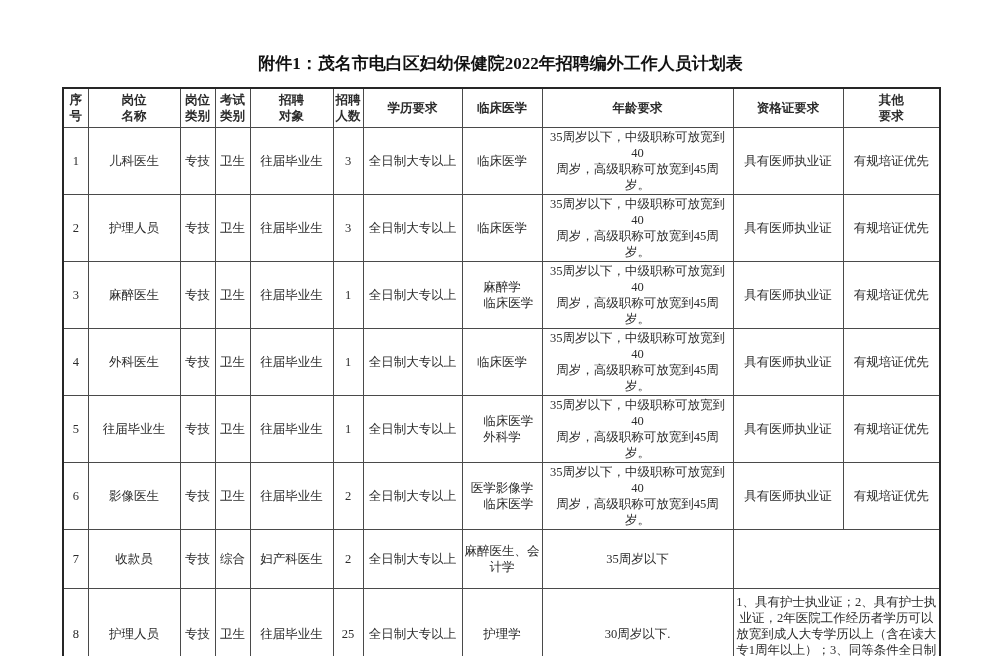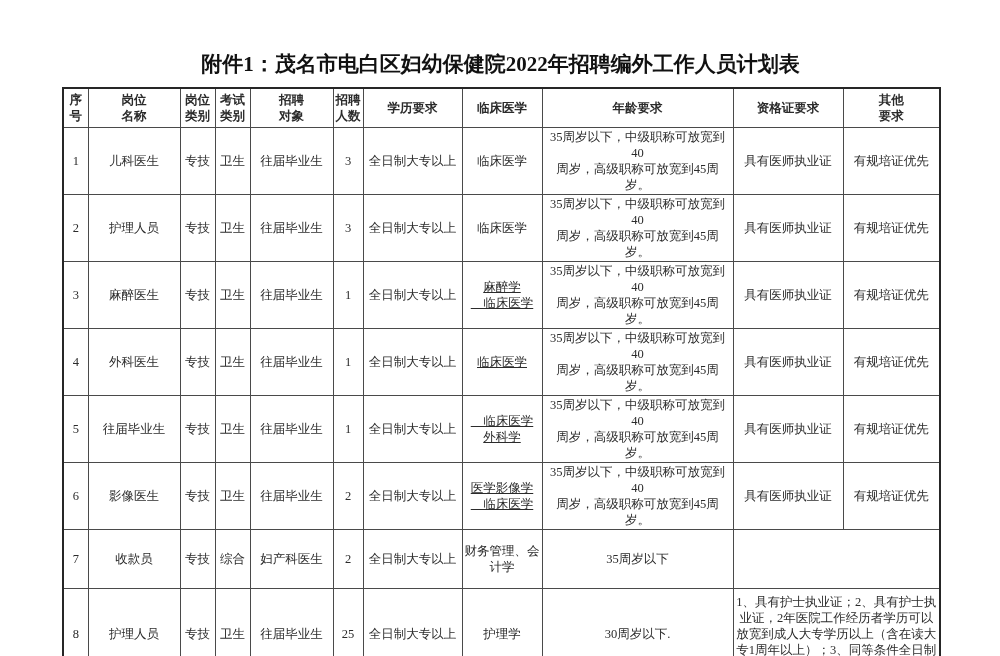--- a/index.html
+++ b/index.html
@@ -8,21 +8,21 @@
     background:#ffffff;
     font-family:"Liberation Serif","DejaVu Serif",serif;
     color:#2b2b2b;
     overflow:hidden;
   }
   .page{padding-top:49px;}
   .doc-title{
     width:877px;
     margin-left:62px;
     text-align:center;
-    font-size:21px;
+    font-size:17px;
     font-weight:bold;
     color:#111;
     line-height:30px;
     white-space:nowrap;
   }
   table.plan{
     margin-left:62px;
     margin-top:8px;
     width:877px;
     table-layout:fixed;
@@ -36,21 +36,21 @@
     font-size:12.5px;
     line-height:16px;
     padding:1px 2px;
     overflow:hidden;
   }
   tr.hdr{height:39px;}
   tr.rh{height:59px;}
   tr.rh8{height:92px;}
   td.hl{font-weight:bold;white-space:pre-line;font-size:12.5px;}
   td.pre{white-space:pre-line;}
-  td.tl{text-align:left;padding-left:3px;text-decoration:underline;}
+  td.tl{text-align:left;padding-left:3px;}
   td.age{text-align:left;padding:0 4px;white-space:pre-line;line-height:15px;}
   td.note{
     text-align:left;
     padding:2px 4px;
     white-space:pre-line;
     font-size:12px;
     line-height:15px;
   }
 </style>
 </head>
@@ -189,21 +189,21 @@
       </tr>
 
       <tr class="rh">
         <td>7</td>
         <td>收款员</td>
         <td>专技</td>
         <td>综合</td>
         <td>妇产科医生</td>
         <td>2</td>
         <td>全日制大专以上</td>
-        <td class="pre">财务管理、会
+        <td class="pre">麻醉医生、会
 计学</td>
         <td>35周岁以下</td>
         <td colspan="2"></td>
       </tr>
 
       <tr class="rh8">
         <td>8</td>
         <td>护理人员</td>
         <td>专技</td>
         <td>卫生</td>

